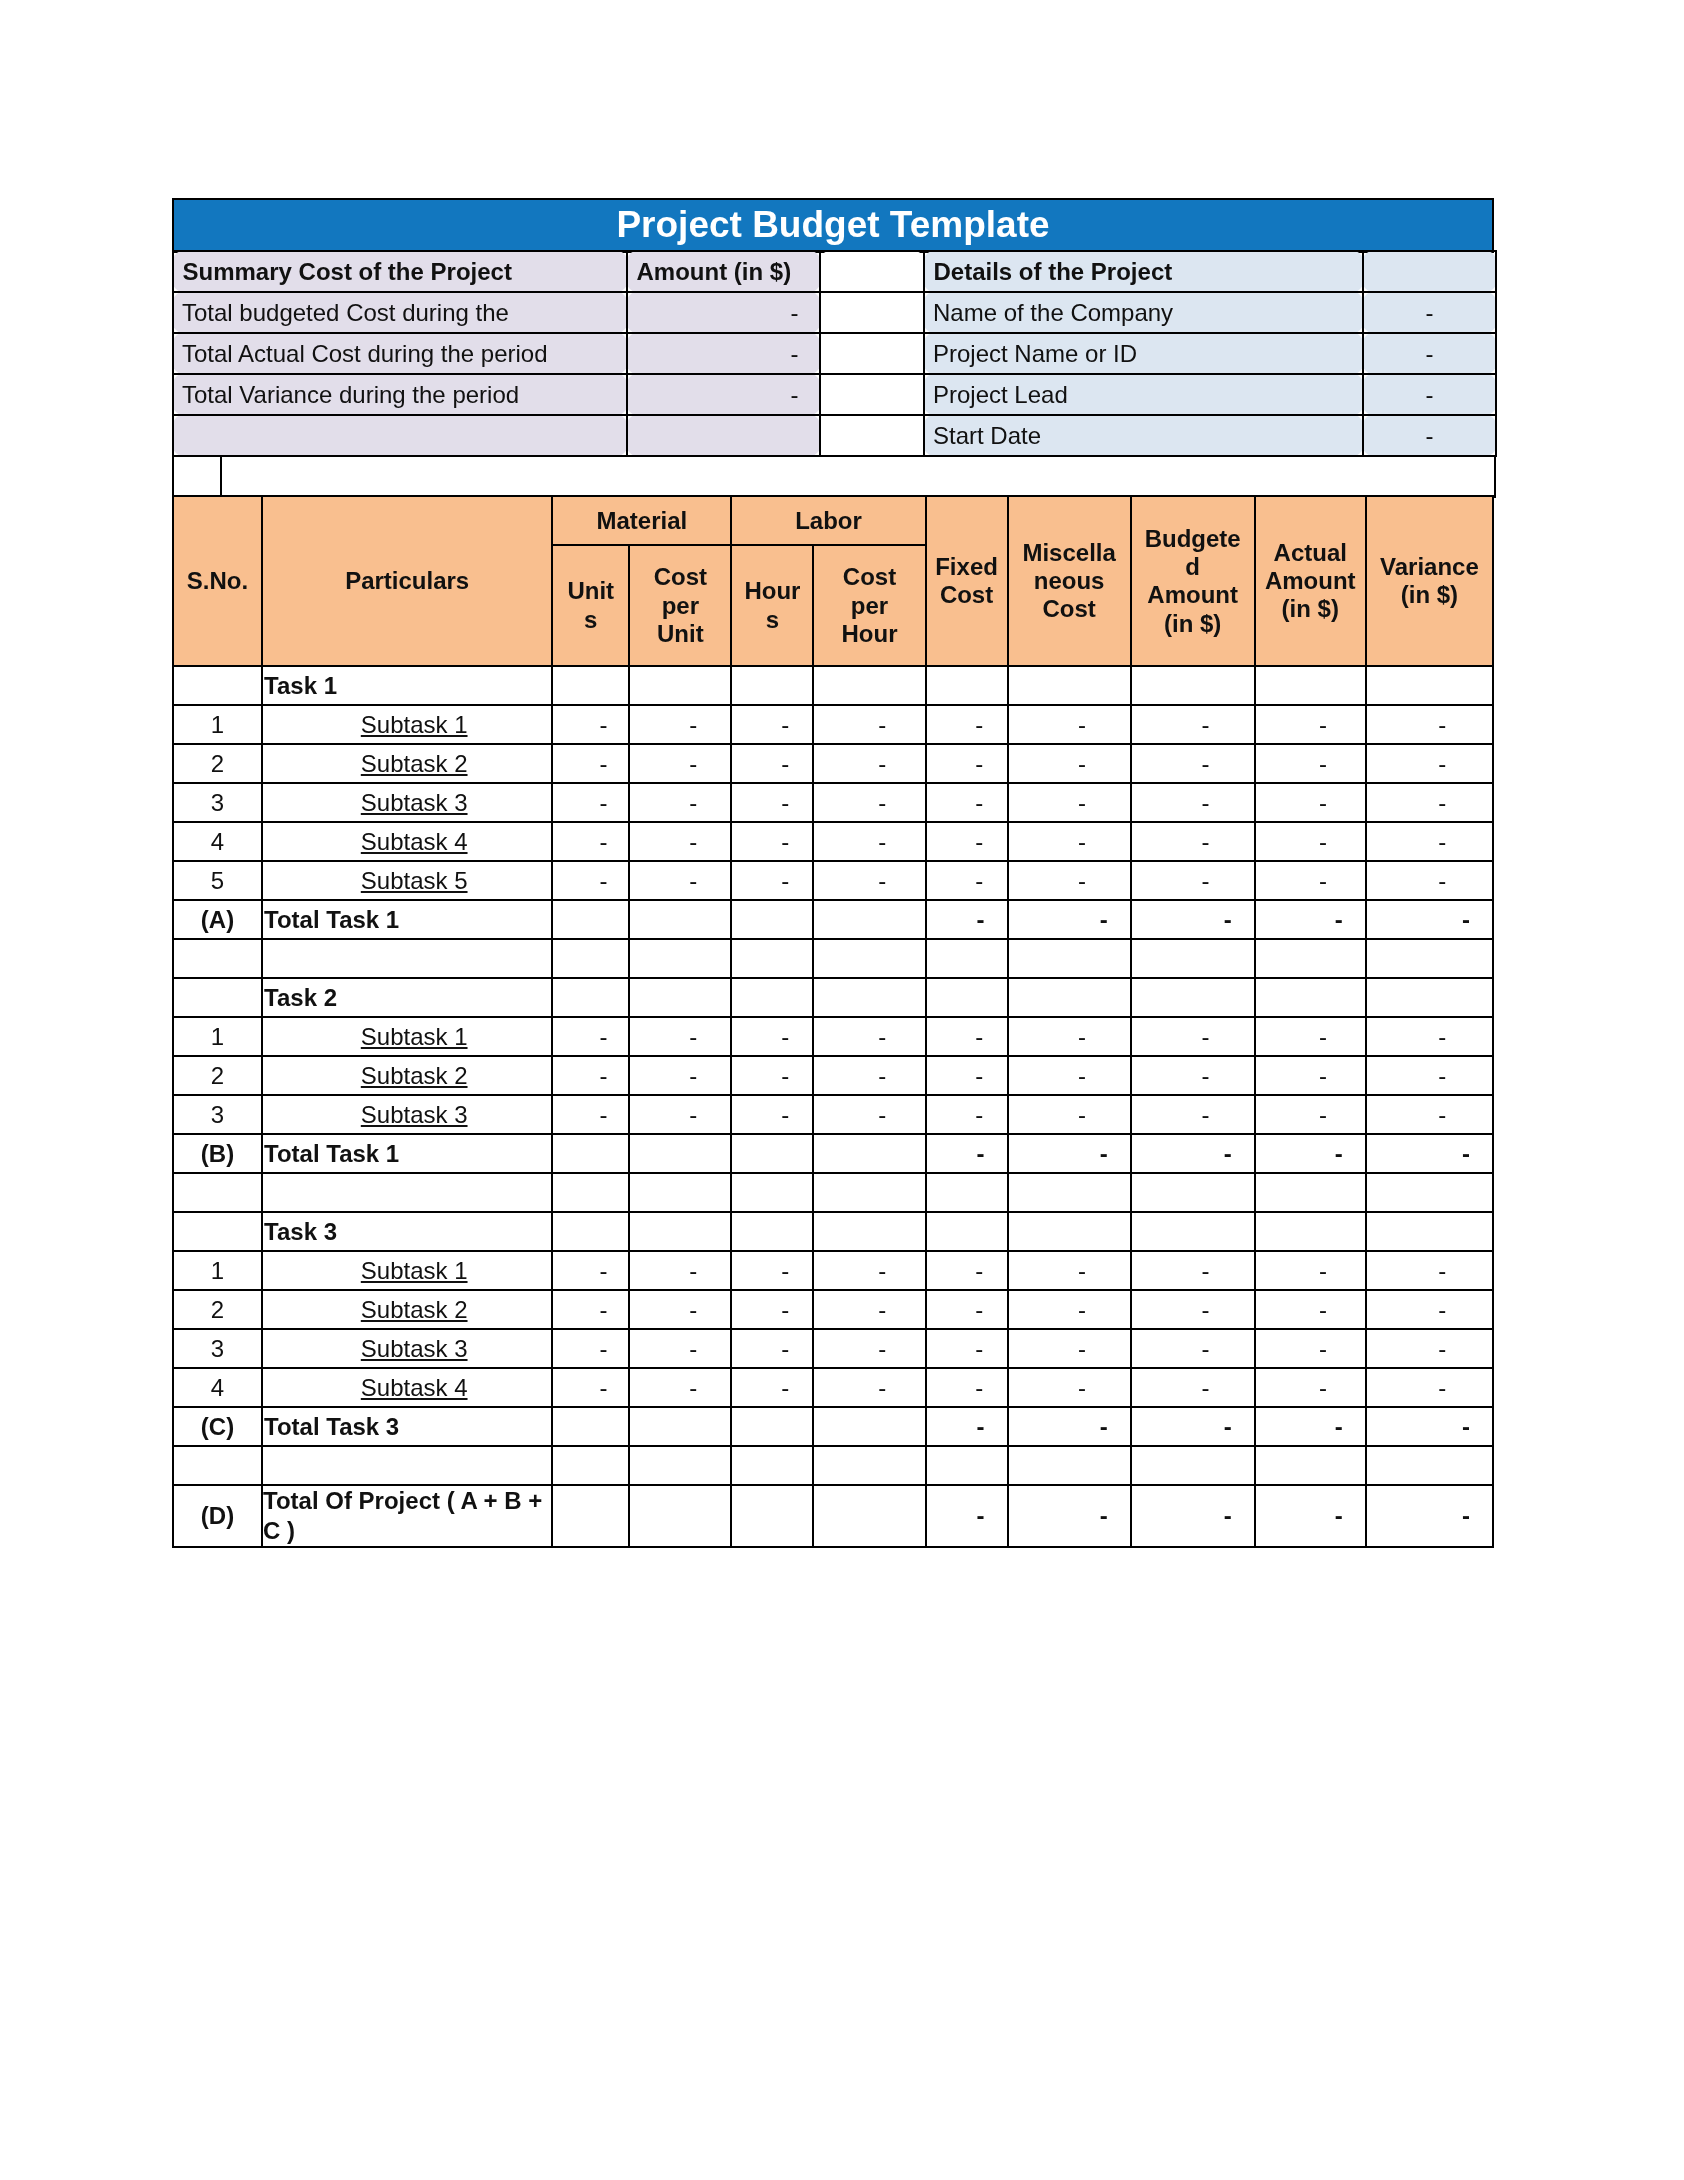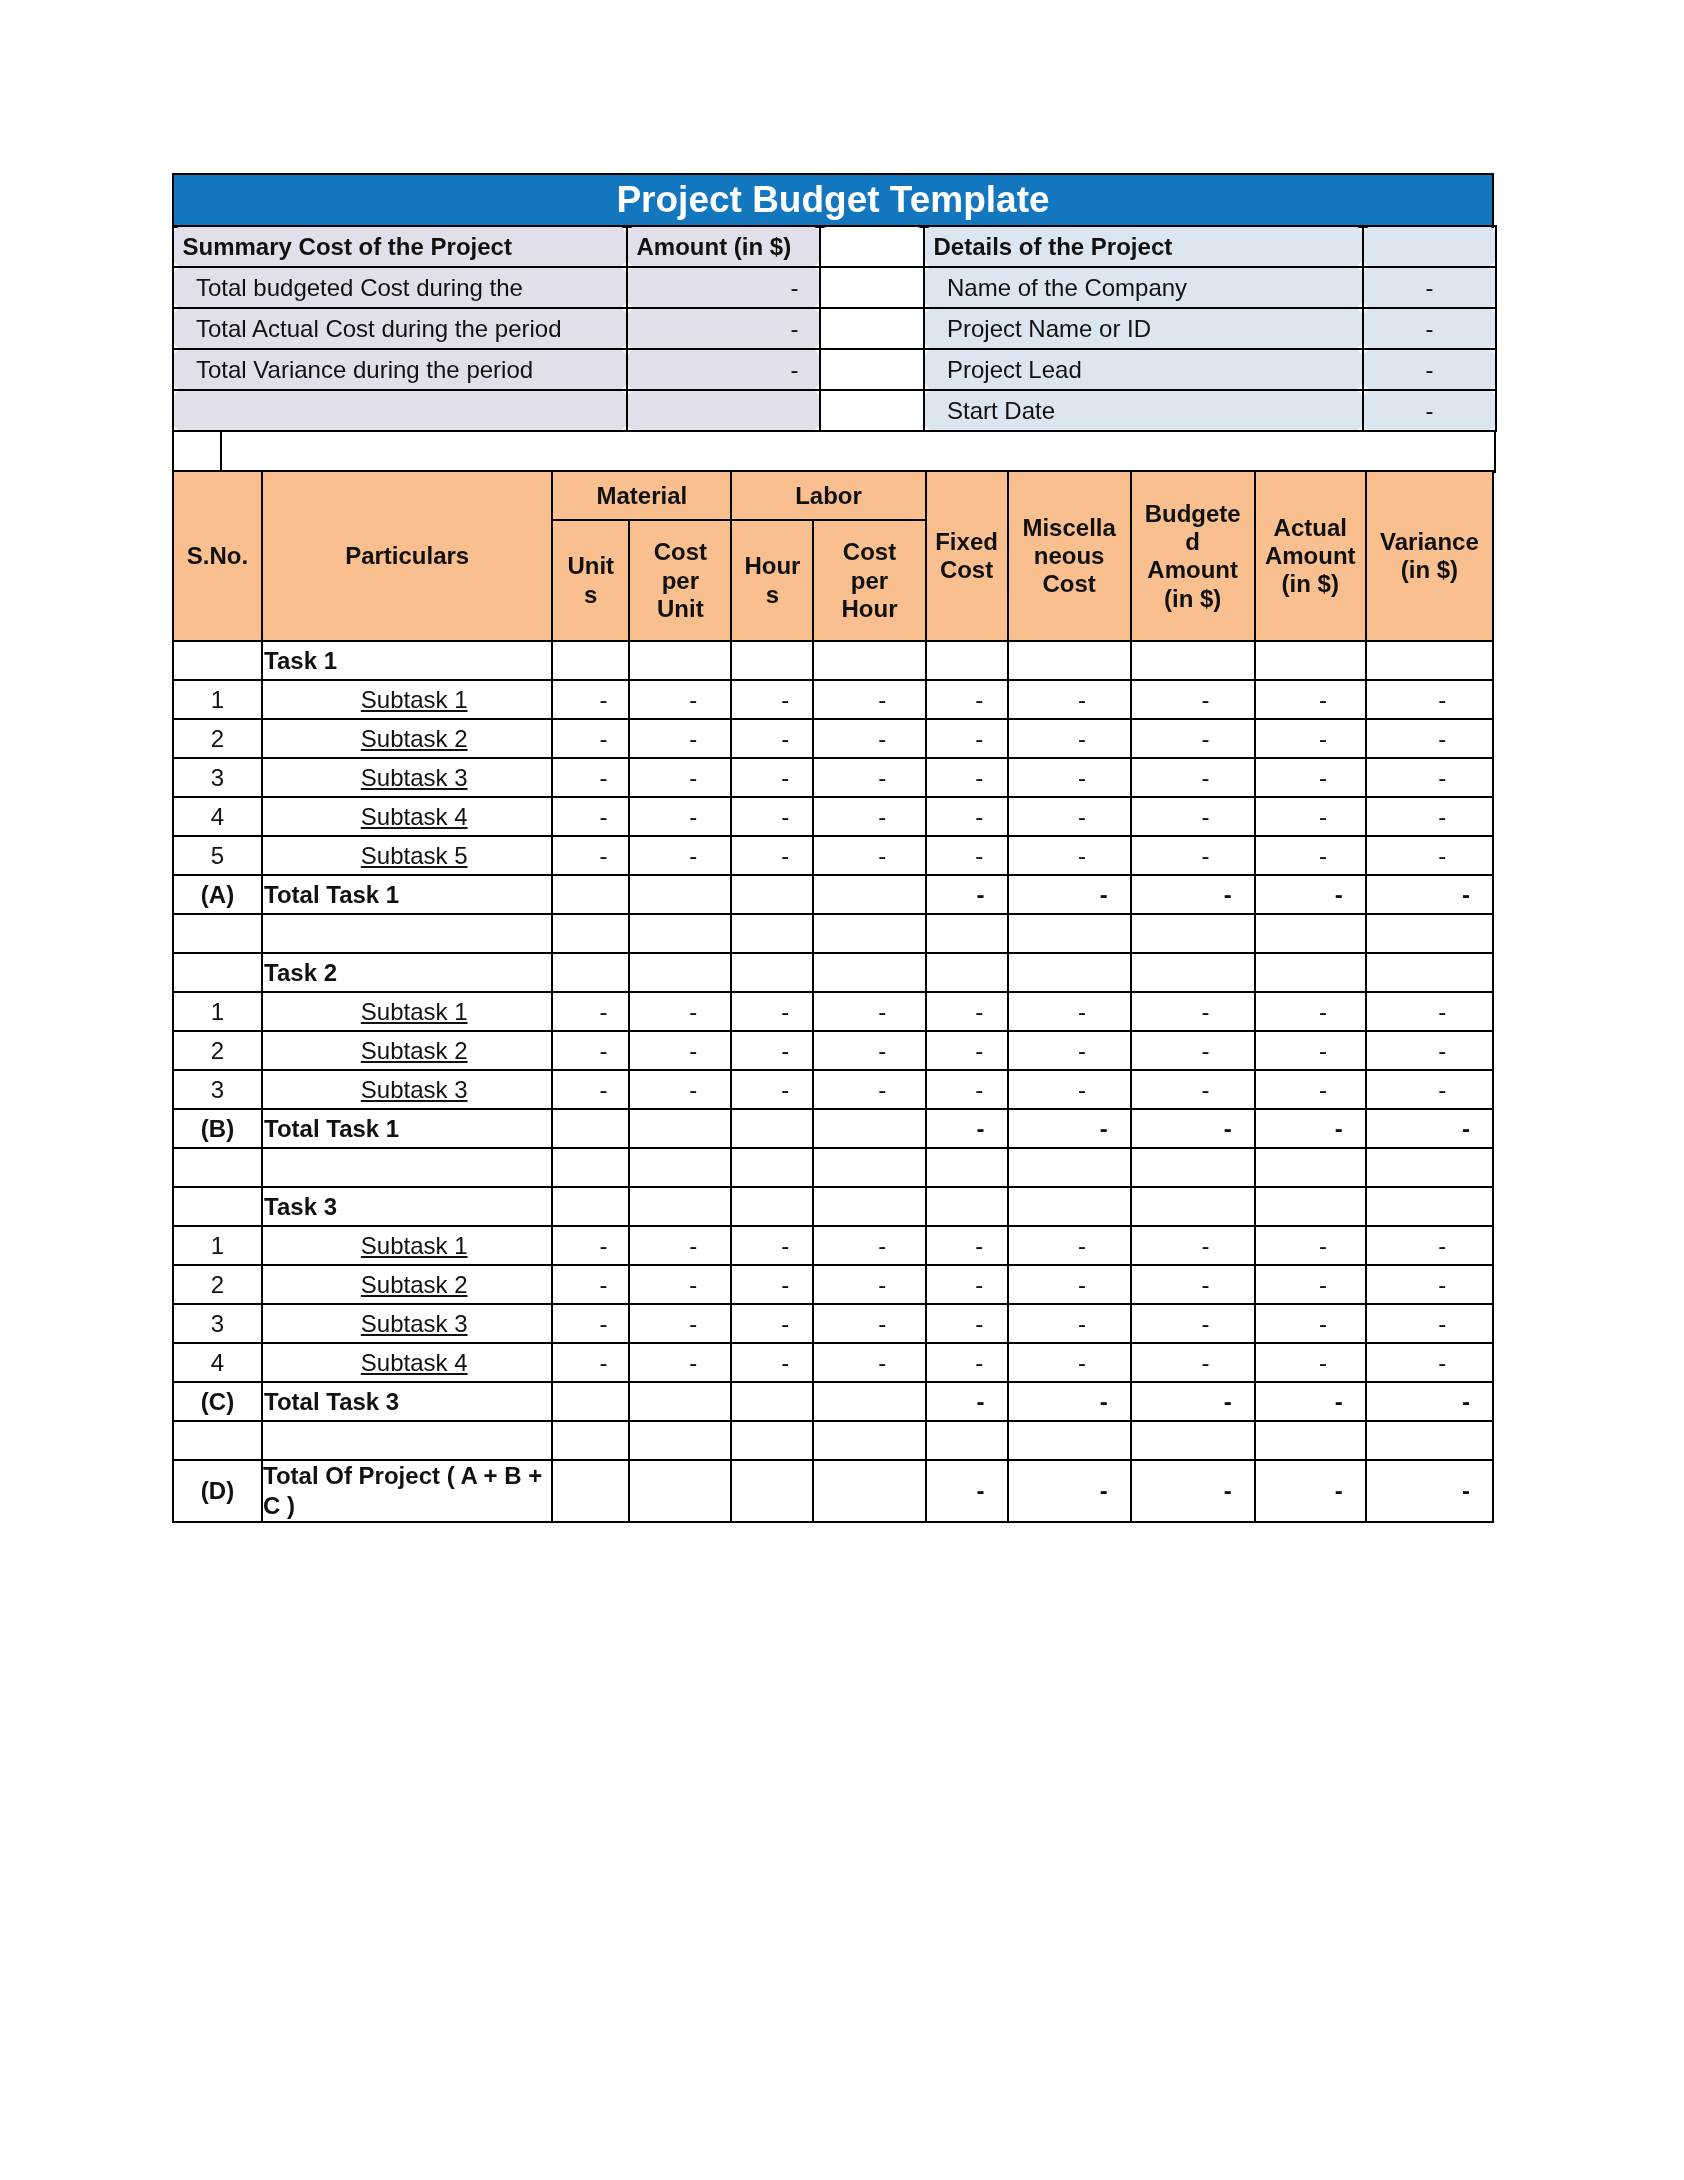--- a/index.html
+++ b/index.html
@@ -7,32 +7,32 @@
     --c-details_bg:#DCE6F1; --c-header_bg:#F9BF8F; --c-total_bg:#9BBB59;
     --c-grid_border:#000000; --c-text:#111111;
   }
   html,body{margin:0;padding:0;background:#ffffff;}
   .page{position:relative;width:1685px;height:2181px;background:#ffffff;
         font-family:"Liberation Sans",sans-serif;color:var(--c-text);}
   .sheet{position:absolute;left:172px;top:173px;width:1322px;}
 
   .title-bar{width:1322px;box-sizing:border-box;height:55px;background:var(--c-title_bar);
     border:2.6px solid var(--c-grid_border);color:var(--c-title_text);
-    font-size:37px;font-weight:700;text-align:center;line-height:49px;}
+    font-size:37px;font-weight:700;text-align:center;line-height:49px;margin-top:25px;}
 
   table{border-collapse:collapse;table-layout:fixed;width:1322px;margin-top:-2.6px;}
   td,th{border:2.6px solid var(--c-grid_border);overflow:hidden;vertical-align:middle;
         font-size:24px;padding:0;}
 
   
   .summary-table td,.summary-table th{height:39px;border-radius:10px;}
   .cell-lav{background:var(--c-summary_bg);}
   .cell-blu{background:var(--c-details_bg);}
   .cell-gap{background:#ffffff;}
-  .lbl{text-align:left;padding-left:22px;font-weight:400;margin-top:21px;}
+  .lbl{text-align:left;padding-left:8px;font-weight:400;margin-top:21px;}
   .hdr{text-align:left;padding-left:8.5px;font-weight:700;}
   .amt{text-align:right;padding-right:20.4px;font-weight:400;}
   .dtl-val{text-align:center;font-weight:400;}
 
   
   .sliver-table td{height:39px;background:#ffffff;}
 
   
   .main-table th{background:var(--c-header_bg);font-weight:700;text-align:center;
     line-height:1.18;overflow-wrap:anywhere;padding:0 8.5px;}

